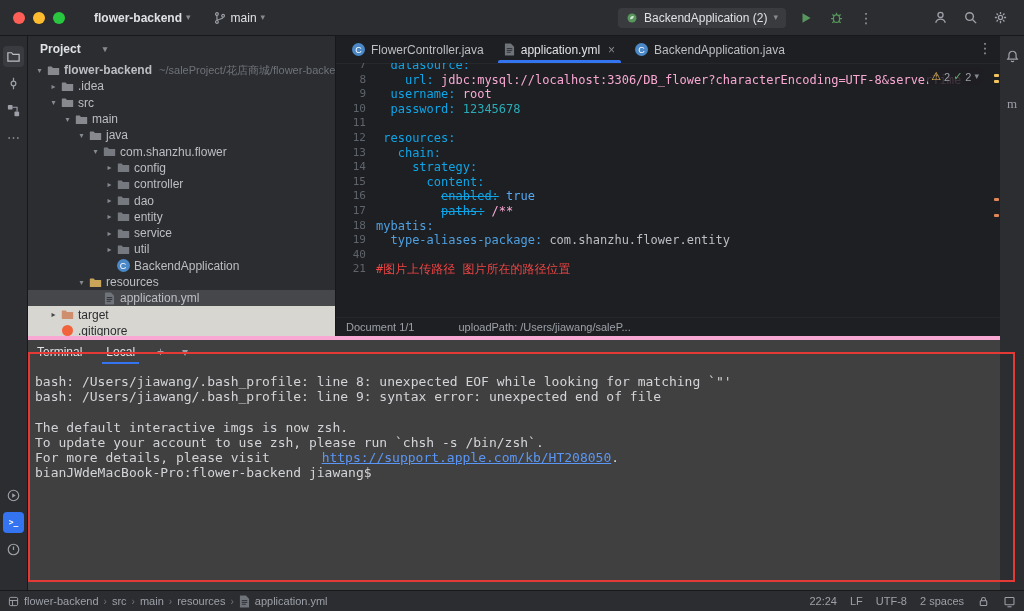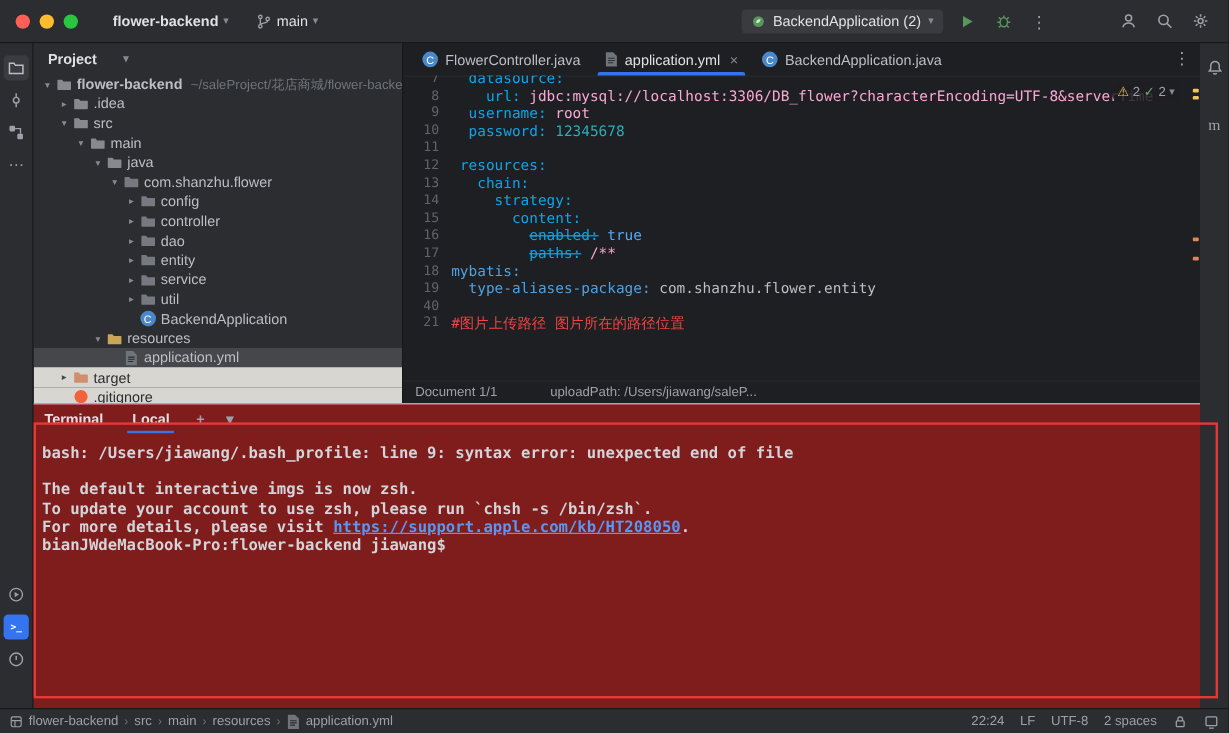--- a/index.html
+++ b/index.html
@@ -79,31 +79,31 @@
   .strike{text-decoration:line-through;}
   .inspections{position:absolute;top:32px;right:16px;display:flex;align-items:center;gap:3px;font-size:11px;
                background:rgba(30,31,34,0.85);padding:2px 5px;border-radius:8px;color:#9da0a8;}
   .insp-warn{color:#f2c55c;font-size:11px;} .insp-ok{color:#6aab73;font-size:11px;}
   .marker{position:absolute;right:1px;width:5px;height:3px;border-radius:1px;}
   .m-y{background:#f2c55c;} .m-o{background:#e08855;}
   .doc-bar{position:absolute;left:0;right:0;bottom:0;height:18px;display:flex;align-items:center;gap:44px;
            padding-left:10px;font-size:11px;color:#9da0a8;background:#1e1f22;border-top:1px solid #26282b;}
 
   
-  .terminal-panel{position:absolute;top:336px;left:28px;right:24px;bottom:21px;background:#7f1d1d;
-                  border-top:1px solid #f9a8d4;font-weight:bold;}
+  .terminal-panel{position:absolute;top:336px;left:28px;right:24px;bottom:21px;background:#404040;
+                  border-top:4px solid #f9a8d4;}
   .term-header{height:24px;display:flex;align-items:center;gap:18px;padding-left:7px;font-size:12px;color:#dfe1e5;}
   .term-title{padding:0 2px;}
   .term-tab{position:relative;padding:0 4px;height:24px;display:flex;align-items:center;}
   .term-tab:after{content:"";position:absolute;left:0;right:0;bottom:0;height:2px;background:#3574f0;}
   .term-action{color:#9da0a8;font-size:12px;}
   .term-body{position:absolute;top:24px;left:0;right:0;bottom:0;padding:10px 8px 0 7px;}
   .term-line{height:15.2px;line-height:15.2px;font-family:"DejaVu Sans Mono",monospace;font-size:13px;
              color:#d2d4d8;white-space:pre;}
-  .t-link{color:#5b96f5;text-decoration:underline;}
+  .t-link{color:#5b96f5;text-decoration:underline;margin-left:44px;}
 
   
   .statusbar{position:absolute;left:0;right:0;bottom:0;height:20px;background:#2b2d30;border-top:1px solid #17181a;
              display:flex;align-items:center;font-size:11px;color:#9da0a8;padding:0 8px 0 8px;}
   .crumbs{display:flex;align-items:center;gap:5px;}
   .crumb-sep{color:#6f737a;font-size:10px;}
   .sb-right{margin-left:auto;display:flex;align-items:center;gap:13px;}
 
   
   .annotation{position:absolute;left:28px;top:352px;width:983px;height:226px;border:2px solid #e53935;
@@ -503,20 +503,21 @@
   <div class="terminal-panel">
     <div class="term-header">
       <span class="term-title">Terminal</span>
       <span class="term-tab">
         <span>Local</span>
       </span>
       <span class="term-action">+</span>
       <span class="term-action chev-sm">▾</span>
     </div>
     <div class="term-body">
+        <div class="term-line"><span class="t-plain">bash: /Users/jiawang/.bash_profile: line 8: unexpected EOF while looking for matching `"'</span></div>
         <div class="term-line"><span class="t-plain">bash: /Users/jiawang/.bash_profile: line 9: syntax error: unexpected end of file</span></div>
         <div class="term-line"></div>
         <div class="term-line"><span class="t-plain">The default interactive imgs is now zsh.</span></div>
         <div class="term-line"><span class="t-plain">To update your account to use zsh, please run `chsh -s /bin/zsh`.</span></div>
         <div class="term-line"><span class="t-plain">For more details, please visit </span><span class="t-link">https://support.apple.com/kb/HT208050</span><span class="t-plain">.</span></div>
         <div class="term-line"><span class="t-plain">bianJWdeMacBook-Pro:flower-backend jiawang$</span></div>
       </div>
   </div>
 
   <div class="statusbar">

